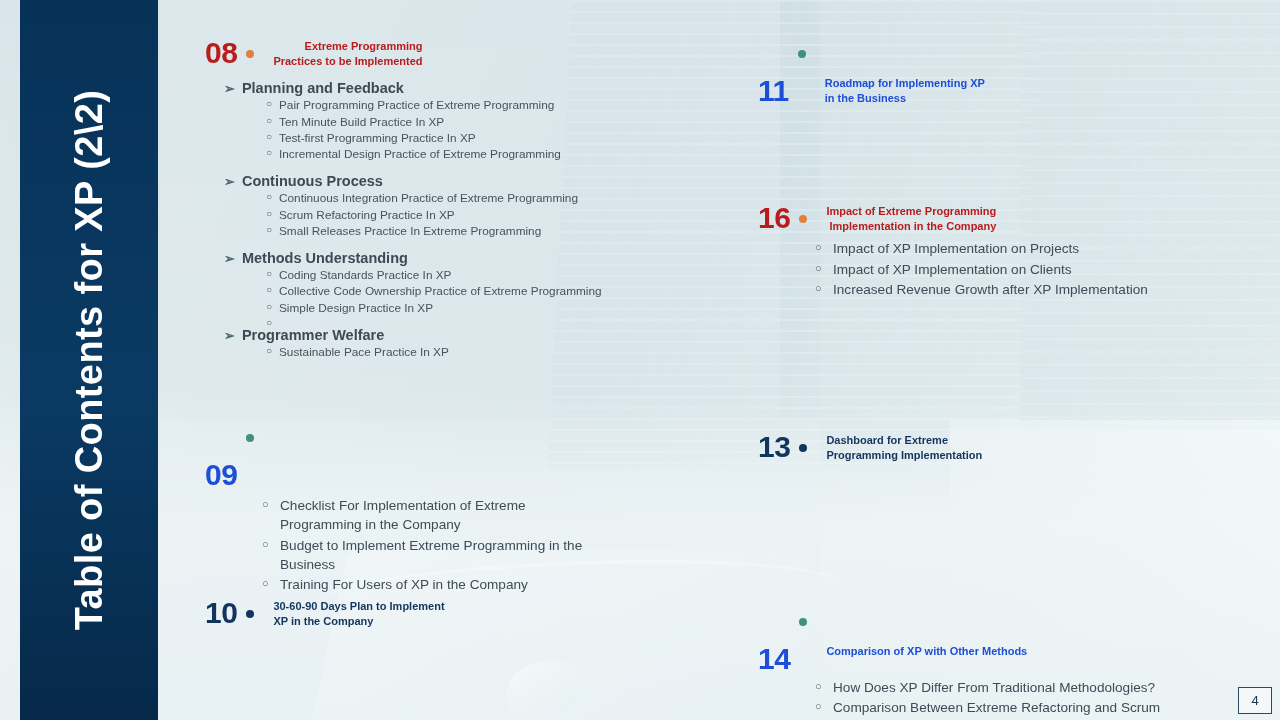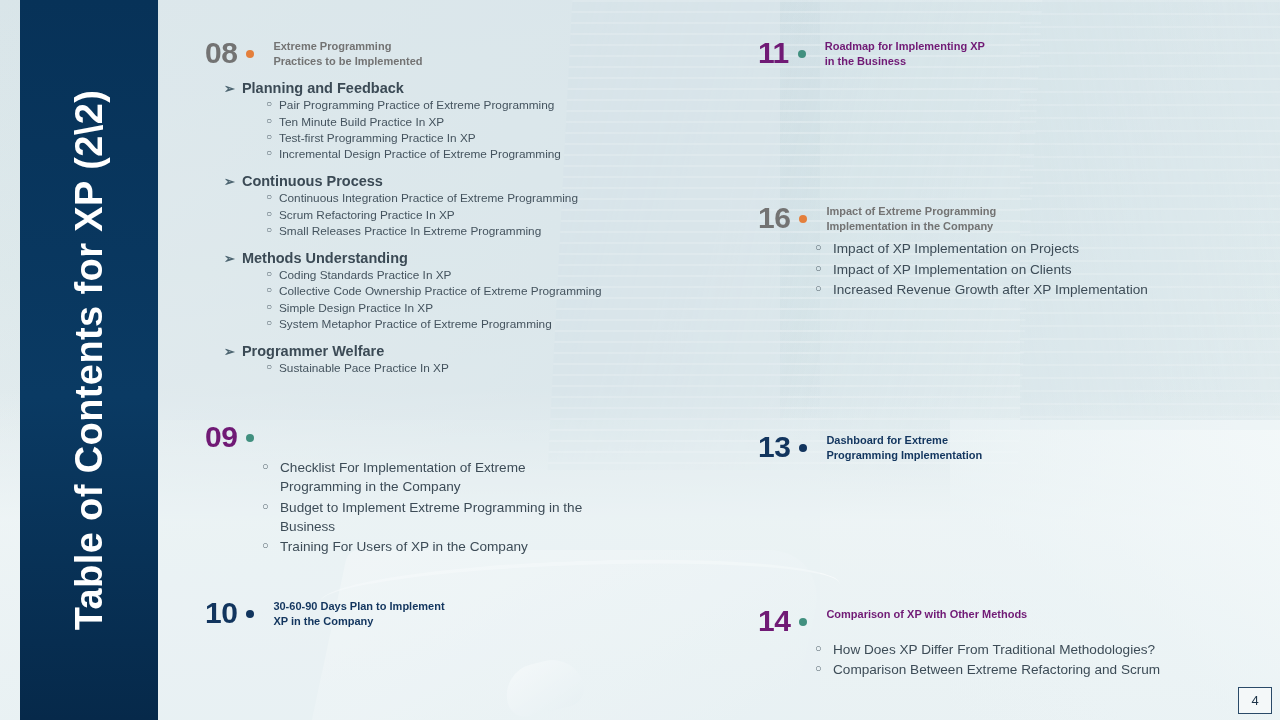--- a/index.html
+++ b/index.html
@@ -154,23 +154,23 @@
   }
   .heading {
     font-size: 11px;
     font-weight: bold;
     line-height: 1.38;
     margin-left: 19px;
     margin-top: 1px;
   }
 
   
-  .c-orange .num, .c-orange .heading { color: #737373; }
+  .c-orange .num, .c-orange .heading { color: #b91c1c; text-align: right; }
   .c-orange .dot { background: #e47f3c; }
-  .c-teal .num, .c-teal .heading { color: #701a75; }
+  .c-teal .num, .c-teal .heading { color: #1d4ed8; margin-top: 38px; }
   .c-teal .dot { background: #41907f; }
   .c-navy .num, .c-navy .heading { color: #12355e; }
   .c-navy .dot { background: #12355e; }
 
   
   .group {
     margin-top: 11px;
   }
   .group-title {
     display: flex;
@@ -305,21 +305,21 @@
 
         <div class="group">
           <div class="group-title">
             <span class="arrow-icon">➢</span>
             <span>Methods Understanding</span>
           </div>
           <ul class="sub-list">
             <li class="sub-item"><span class="obullet">○</span><span>Coding Standards Practice In XP</span></li>
             <li class="sub-item"><span class="obullet">○</span><span>Collective Code Ownership Practice of Extreme Programming</span></li>
             <li class="sub-item"><span class="obullet">○</span><span>Simple Design Practice In XP</span></li>
-            <li class="sub-item"><span class="obullet">○</span><span>System Metaphor  Practice of Extreme Programming</span></li>
+            <li class="sub-item"><span class="obullet">○</span></li>
           </ul>
         </div>
 
         <div class="group">
           <div class="group-title">
             <span class="arrow-icon">➢</span>
             <span>Programmer Welfare</span>
           </div>
           <ul class="sub-list">
             <li class="sub-item"><span class="obullet">○</span><span>Sustainable Pace Practice In XP</span></li>

